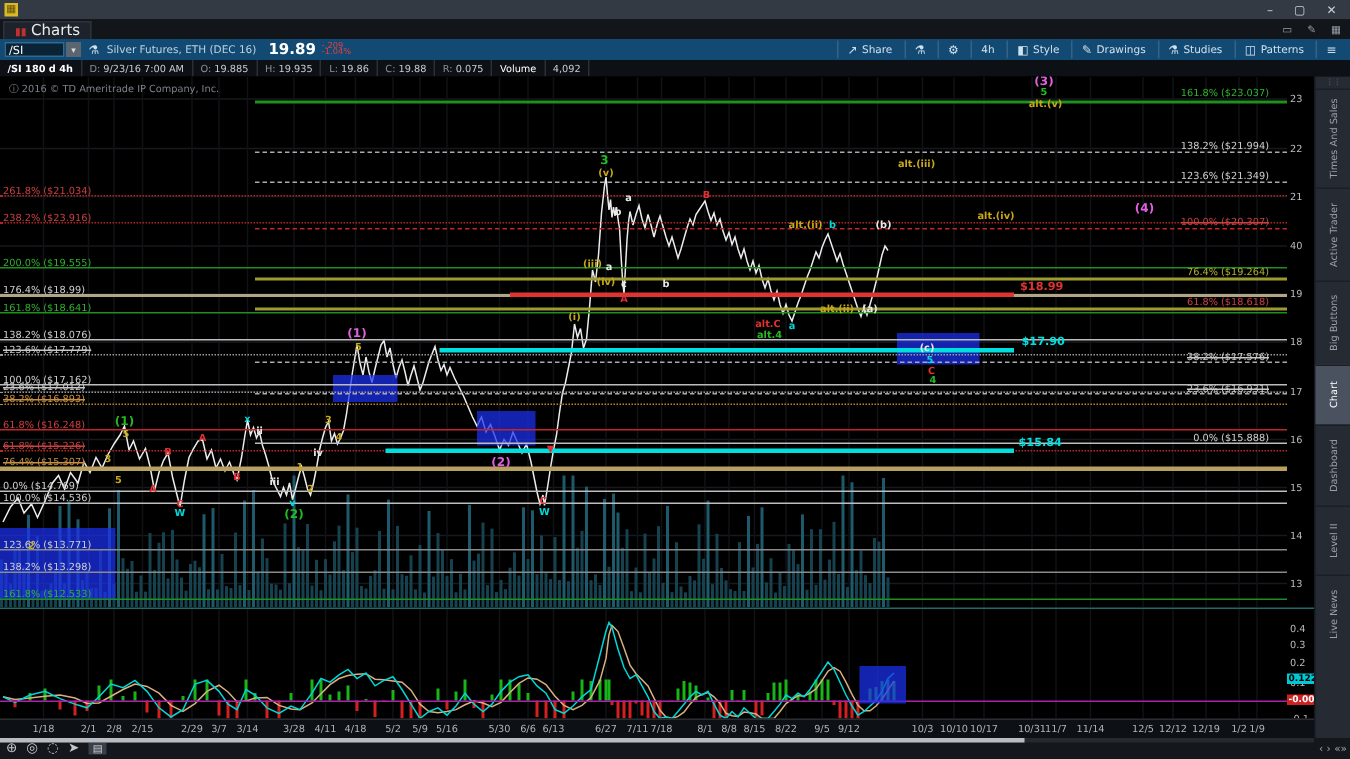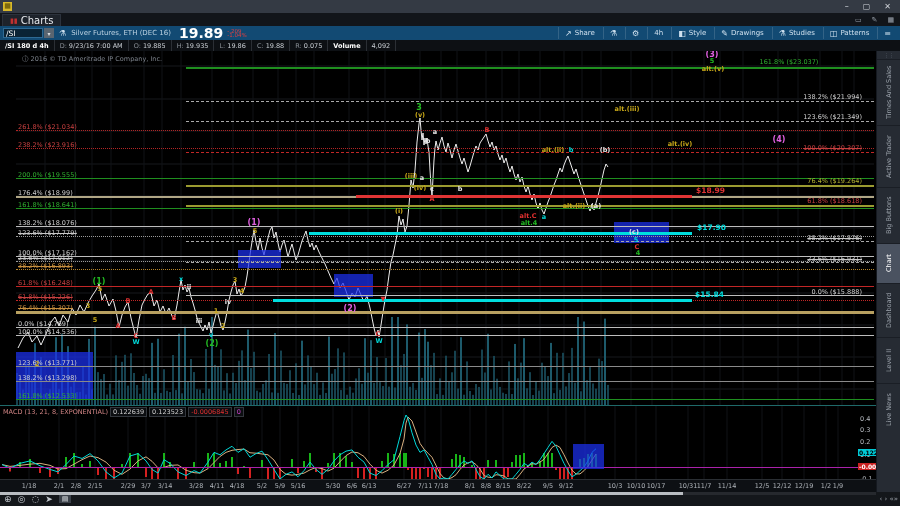--- a/index.html
+++ b/index.html
@@ -19,33 +19,33 @@
   #charts-tab .ico { color:#c03030; font-size:7px; }
   #charts-tab .lbl { color:#e8eaee; font-size:10px; }
   #tabrow-icons { margin-left:auto; display:flex; gap:10px; padding:0 6px 2px 0; }
   #tabrow-icons span { color:#9aa2ac; font-size:7px; }
   
   #toolbar { left:0; top:26px; width:900px; height:14px; background:#124a73; display:flex; align-items:center; padding:0 3px; }
   #symbol-box { width:40px; height:10px; background:#0a2335; border:1px solid #2f6a94; color:#fff; font-size:7.5px; padding:0 2px; display:flex; align-items:center; }
   #symbol-dd { width:10px; height:10px; background:#5a6570; color:#d8dce0; font-size:6px; display:flex; align-items:center; justify-content:center; margin-left:1px; }
   .tb-flask { color:#cfe0ee; font-size:8px; margin:0 5px; }
   #symbol-desc { color:#bcd2e2; font-size:7px; margin-right:8px; }
-  #last-price { color:#ffffff; font-size:14px; font-weight:bold; margin-right:4px; }
+  #last-price { color:#ffffff; font-size:10px; font-weight:bold; margin-right:4px; }
   #chg { display:flex; flex-direction:column; line-height:4.5px; }
   #chg span { color:#e04040; font-size:5.5px; }
   #tb-right { margin-left:auto; display:flex; align-items:center; gap:2px; }
   .tb-btn { display:flex; align-items:center; gap:3px; color:#cfe0ee; font-size:7px; padding:1px 6px; border-left:1px solid rgba(255,255,255,0.14); height:12px; }
   .tb-btn .g { font-size:8px; }
   
   #datarow { left:0; top:40px; width:900px; height:11px; background:#0d1014; display:flex; align-items:center; }
   .seg { height:11px; display:flex; align-items:center; padding:0 5px; border-right:1px solid #2b2f35; color:#c9ced4; font-size:6.5px; white-space:nowrap; }
   .seg.first { color:#ffffff; font-weight:bold; }
   .seg .lab { color:#8a9097; margin-right:2px; }
   
-  #chart { left:16px; top:51px; width:876px; height:354px; background:#000; overflow:hidden; }
+  #chart { left:0; top:51px; width:876px; height:354px; background:#000; overflow:hidden; }
   #copyright { left:6px; top:4px; font-size:6.5px; color:#7d838c; }
   .fibline { position:absolute; }
   .fible { position:absolute; font-size:6.5px; white-space:nowrap; }
   .fible.right { text-align:right; }
   .strike { text-decoration:line-through; }
   .flag { position:absolute; font-size:7.5px; font-weight:bold; white-space:nowrap; }
   .wave { position:absolute; font-size:6.5px; font-weight:bold; white-space:nowrap; transform:translate(-50%,-50%); }
   .wave.big { font-size:8px; }
   .bluebox { position:absolute; background:rgba(28,48,240,0.72); }
   .paxis { position:absolute; left:860px; font-size:6.5px; color:#b8bcc2; }
@@ -164,21 +164,21 @@
         <span>19.86</span>
       </div>
       <div class="seg">
         <span class="lab">C:</span>
         <span>19.88</span>
       </div>
       <div class="seg">
         <span class="lab">R:</span>
         <span>0.075</span>
       </div>
-      <div class="seg" style="font-weight: bold; color: rgb(255, 255, 255);">Volume</div>
+      <div class="seg" style="font-weight: normal; color: rgb(255, 255, 255);">Volume</div>
       <div class="seg">4,092</div>
     </div>
 
   <div id="chart" class="abs">
     <svg id="chart-svg" width="876" height="354">
         <g>
           <line x1="0" x2="858" y1="15" y2="15" stroke="#17191d"></line>
           <line x1="0" x2="858" y1="48" y2="48" stroke="#17191d"></line>
           <line x1="0" x2="858" y1="80" y2="80" stroke="#17191d"></line>
           <line x1="0" x2="858" y1="113" y2="113" stroke="#17191d"></line>
@@ -475,21 +475,21 @@
       <div class="fible strike" style="left: 2px; top: 203px; color: rgb(200, 200, 200);">23.6% ($17.012)</div>
       <div class="fible strike" style="left: 2px; top: 211px; color: rgb(200, 144, 64);">38.2% ($16.893)</div>
       <div class="fible" style="left: 2px; top: 228px; color: rgb(200, 64, 64);">61.8% ($16.248)</div>
       <div class="fible strike" style="left: 2px; top: 242px; color: rgb(200, 64, 64);">61.8% ($15.226)</div>
       <div class="fible strike" style="left: 2px; top: 253px; color: rgb(200, 144, 64);">76.4% ($15.307)</div>
       <div class="fible" style="left: 2px; top: 269px; color: rgb(208, 208, 208);">0.0% ($14.769)</div>
       <div class="fible" style="left: 2px; top: 277px; color: rgb(208, 208, 208);">100.0% ($14.536)</div>
       <div class="fible" style="left: 2px; top: 308px; color: rgb(208, 208, 208);">123.6% ($13.771)</div>
       <div class="fible" style="left: 2px; top: 323px; color: rgb(208, 208, 208);">138.2% ($13.298)</div>
       <div class="fible" style="left: 2px; top: 341px; color: rgb(48, 176, 48);">161.8% ($12.533)</div>
-      <div class="fible right" style="left: 700px; width: 146px; top: 7px; color: rgb(48, 176, 48); text-align: center;">161.8% ($23.037)</div>
+      <div class="fible right" style="left: 700px; width: 146px; top: 7px; color: rgb(48, 176, 48);">161.8% ($23.037)</div>
       <div class="fible right" style="left: 700px; width: 146px; top: 42px; color: rgb(208, 208, 208);">138.2% ($21.994)</div>
       <div class="fible right" style="left: 700px; width: 146px; top: 62px; color: rgb(208, 208, 208);">123.6% ($21.349)</div>
       <div class="fible right strike" style="left: 700px; width: 146px; top: 93px; color: rgb(200, 64, 64);">100.0% ($20.307)</div>
       <div class="fible right" style="left: 700px; width: 146px; top: 126px; color: rgb(176, 176, 48);">76.4% ($19.264)</div>
       <div class="fible right" style="left: 700px; width: 146px; top: 146px; color: rgb(200, 64, 64);">61.8% ($18.618)</div>
       <div class="fible right strike" style="left: 700px; width: 146px; top: 183px; color: rgb(200, 200, 200);">38.2% ($17.576)</div>
       <div class="fible right strike" style="left: 700px; width: 146px; top: 204px; color: rgb(200, 200, 200);">23.6% ($16.931)</div>
       <div class="fible right" style="left: 700px; width: 146px; top: 237px; color: rgb(208, 208, 208);">0.0% ($15.888)</div>
       <div class="flag" style="left: 680px; top: 135px; color: rgb(224, 52, 52);">$18.99</div>
       <div class="flag" style="left: 681px; top: 172px; color: rgb(0, 222, 222);">$17.90</div>
@@ -704,27 +704,20 @@
         <rect x="571" width="2" y="61" height="14" fill="#d42020"></rect>
         <rect x="575" width="2" y="61" height="1.0000000000000002" fill="#d42020"></rect>
         <rect x="579" width="2" y="53" height="8.000000000000002" fill="#18b418"></rect>
         <rect x="583" width="2" y="52" height="9" fill="#18b418"></rect>
         <rect x="587" width="2" y="48" height="13" fill="#18b418"></rect>
         <rect x="591" width="2" y="47" height="14" fill="#18b418"></rect>
         <rect x="595" width="2" y="47.99999999999999" height="13.000000000000005" fill="#18b418"></rect>
         <polyline points="2,58.56 10,60.39 20,59.373333333333335 30,58.153333333333336 40,57.34 50,59.373333333333335 58,63.03333333333333 66,62.626666666666665 74,58.153333333333336 82,53.68 90,50.019999999999996 98,51.64666666666667 106,56.12 114,64.25333333333333 122,68.32 130,63.03333333333333 138,54.9 146,50.833333333333336 152,55.306666666666665 158,61.81333333333333 164,61.406666666666666 170,59.373333333333335 178,58.96666666666667 186,64.25333333333333 194,66.69333333333333 200,67.1 208,62.626666666666665 214,56.52666666666667 220,50.42666666666666 226,46.36 232,44.32666666666667 238,43.513333333333335 244,43.10666666666666 250,46.766666666666666 256,47.17333333333333 262,47.986666666666665 268,48.8 274,54.086666666666666 280,63.44 286,68.32 292,69.13333333333333 298,68.32 304,67.1 310,63.846666666666664 316,61.406666666666666 322,62.626666666666665 328,65.06666666666666 334,62.22 340,55.71333333333333 346,49.61333333333333 352,45.95333333333333 358,46.766666666666666 364,50.42666666666666 370,58.153333333333336 376,64.25333333333333 382,67.1 388,64.25333333333333 394,58.96666666666667 400,47.58 404,32.94 406,17.08 408,10.980000000000004 412,15.04666666666666 416,26.026666666666664 420,37.41333333333333 424,43.10666666666667 428,47.17333333333333 432,51.24 436,59.373333333333335 440,67.50666666666666 444,71.98 448,73 452,71.57333333333334 456,68.72666666666666 460,63.44 464,58.96666666666667 468,56.93333333333334 472,55.71333333333333 476,58.56 480,63.03333333333333 484,69.54 488,71.16666666666667 492,71.57333333333334 496,68.72666666666667 500,69.13333333333333 504,69.94666666666667 508,73 512,73 516,73 520,68.32 524,63.03333333333333 528,60.18666666666667 532,57.74666666666667 536,58.153333333333336 540,56.12 544,53.27333333333333 548,47.58 552,41.480000000000004 556,39.04 560,41.480000000000004 564,48.8 568,56.93333333333334 572,64.25333333333333 576,67.91333333333333 580,67.91333333333333 584,64.66 588,60.18666666666667 592,54.086666666666666 596,47.98666666666667" fill="none" stroke="#d8b080" stroke-width="1"></polyline>
         <polyline points="2,58.56 10,62.22 20,57.34 30,54.9 40,59.78 50,63.44 58,65.88 66,58.56 74,50.019999999999996 82,52.46 90,47.58 98,54.9 106,65.88 114,71.98 122,67.1 130,50.019999999999996 138,47.58 146,54.9 152,63.44 158,67.1 164,53.68 170,57.34 178,65.88 186,69.54 194,64.66 200,67.1 208,56.12 214,46.36 220,48.8 226,43.92 232,40.26 238,46.36 244,42.7 250,51.24 256,47.58 262,45.14 268,53.68 274,63.44 280,73 286,68.32 292,65.88 298,70.76 304,64.66 310,56.12 316,63.44 322,68.32 328,63.44 334,54.9 340,48.8 346,45.14 352,43.92 358,51.24 364,56.12 370,67.1 376,69.54 382,64.66 388,58.56 394,53.68 400,30.5 404,14.64 406,9 408,12.199999999999996 412,26.839999999999996 416,39.04 420,46.36 424,43.92 428,51.24 432,58.56 436,68.32 440,73 444,71.98 448,73 452,68.32 456,63.44 460,58.56 464,54.9 468,57.34 472,54.9 476,63.44 480,70.76 484,73 488,68.32 492,71.98 496,65.88 500,69.54 504,73 508,73 512,73 516,68.32 520,63.44 524,57.34 528,59.78 532,56.12 536,58.56 540,53.68 544,47.58 548,41.480000000000004 552,35.38 556,40.26 560,48.8 564,57.34 568,64.66 572,70.76 576,68.32 580,64.66 584,61 588,54.9 592,46.36 596,42.7" fill="none" stroke="#00d8d8" stroke-width="1"></polyline>
       </svg>
-    <div id="macd-label">
-      <span id="macd-title">MACD (13, 21, 8, EXPONENTIAL)</span>
-    <span class="mval" style="color: rgb(208, 208, 208);">0.122639</span>
-        <span class="mval" style="color: rgb(208, 208, 208);">0.123523</span>
-        <span class="mval" style="color: rgb(224, 48, 48);">-0.0006845</span>
-        <span class="mval" style="color: rgb(204, 68, 204);">0</span>
-      </div>
   <div class="fibline" style="left: 0px; width: 858px; top: 61px; border-top: 1px solid rgb(170, 34, 170);"></div>
       <div class="bluebox" style="left: 573px; top: 38px; width: 31px; height: 25px;"></div>
       <div class="maxis" style="top: 9px;">0.4</div>
       <div class="maxis" style="top: 20px;">0.3</div>
       <div class="maxis" style="top: 32px;">0.2</div>
       <div class="maxis" style="top: 45px;">0.1</div>
       <div class="maxis" style="top: 69px;">-0.1</div>
       <div class="mbadge" style="top: 43px; background: rgb(0, 200, 212); color: rgb(0, 0, 0);">0.12264</div>
       <div class="mbadge" style="top: 57px; background: rgb(204, 34, 34); color: rgb(255, 255, 255);">-0.0008</div>
     </div>

